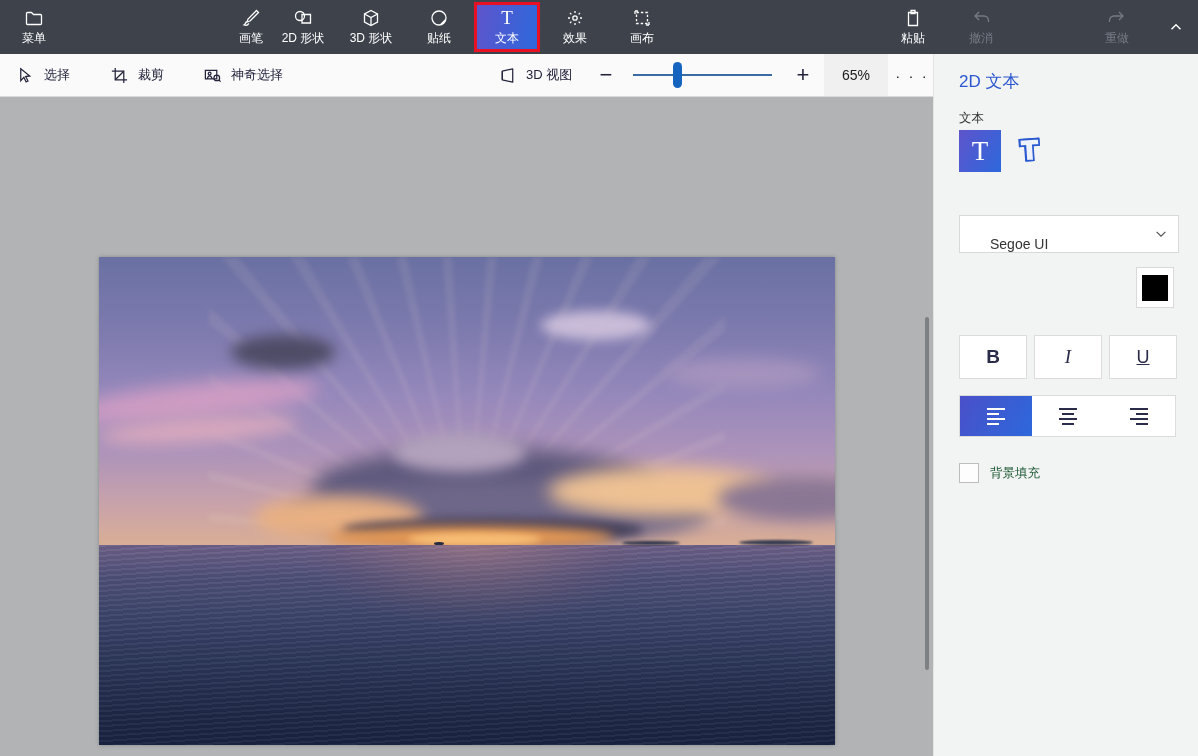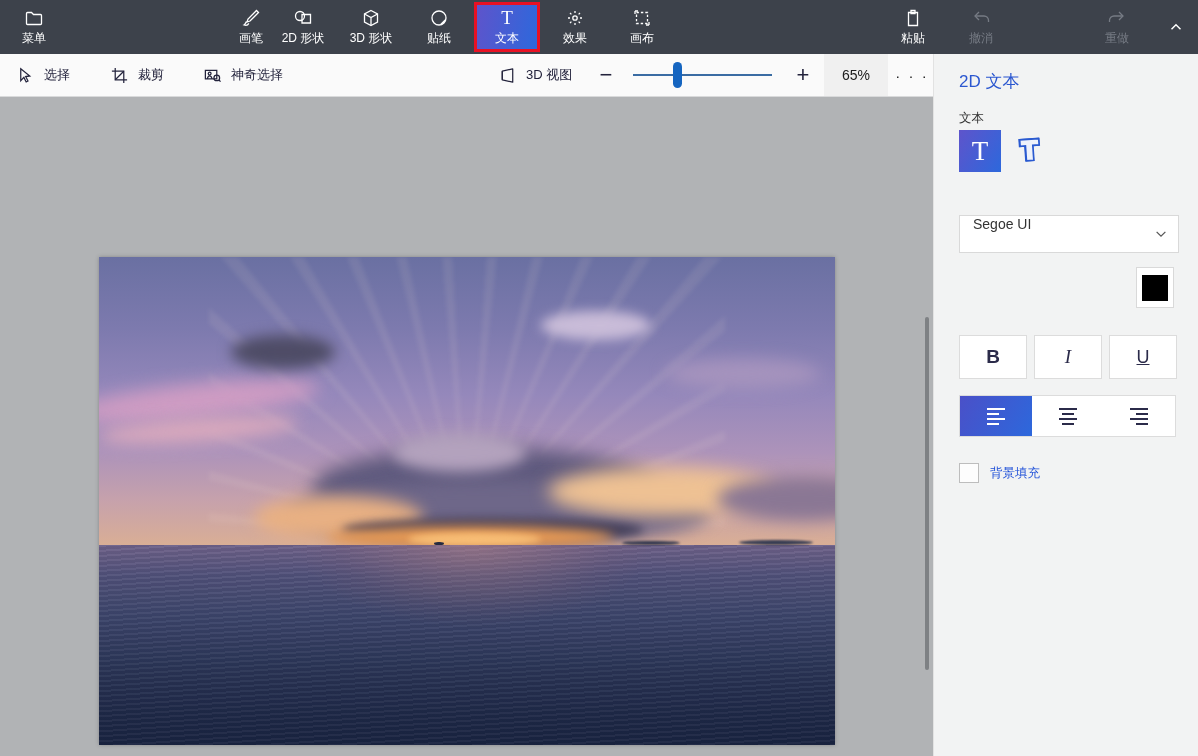--- a/index.html
+++ b/index.html
@@ -80,42 +80,42 @@
   .panel { position:absolute; left:933px; top:54px; width:265px; height:702px; background:#f2f3f3;
            border-left:1px solid #e2e2e2; z-index:20; }
   .panel-title { position:absolute; left:25px; top:16px; font-size:17px; color:#2b57d0; }
   .section-label { position:absolute; left:25px; top:56px; font-size:12.5px; color:#333; }
   .t2d-btn { position:absolute; left:25px; top:76px; width:42px; height:42px;
              background:linear-gradient(120deg,#5e54cb,#2d68dc); display:flex; align-items:center; justify-content:center;
              cursor:pointer; }
   .t2d-btn span { font-family:"Liberation Serif", serif; font-size:27px; color:#fff; }
   .t3d-btn { position:absolute; left:78px; top:79px; width:38px; height:38px; display:flex; align-items:center;
              justify-content:center; cursor:pointer; }
-  .dropdown { position:absolute; background:#fff; border:1px solid #d9d9d9; display:flex; align-items:flex-start;
-              font-size:14px; color:#333; cursor:pointer; padding-left:13px; }
+  .dropdown { position:absolute; background:#fff; border:1px solid #d9d9d9; display:flex; align-items:flex-end;
+              font-size:14px; color:#333; cursor:pointer; padding-left:30px; }
   .dd-font { left:25px; top:161px; width:220px; height:38px; }
   .dd-size { left:25px; top:214px; width:162px; height:39px; }
   .dropdown .chev { position:absolute; right:10px; top:50%; transform:translateY(-50%); }
   .dropdown .chev svg { width:14px; height:14px; stroke:#555; fill:none; stroke-width:1.4; display:block; }
   .color-btn { position:absolute; left:202px; top:213px; width:38px; height:41px; background:#fff;
                border:1px solid #d9d9d9; display:flex; align-items:center; justify-content:center; cursor:pointer; }
   .color-chip { width:26px; height:26px; background:#000; }
   .fmt-btn { position:absolute; top:281px; width:68px; height:44px; background:#fff; border:1px solid #dcdcdc;
              display:flex; align-items:center; justify-content:center; color:#2b2b4a; cursor:pointer; }
   .fmt-b { left:25px; font-size:19px; font-weight:bold; }
   .fmt-i { left:100px; font-size:19px; font-style:italic; font-family:"Liberation Serif", serif; }
   .fmt-u { left:175px; font-size:18px; text-decoration:underline; }
   .align-group { position:absolute; left:25px; top:341px; width:217px; height:42px; background:#fff;
                  border:1px solid #dcdcdc; display:flex; }
   .align-seg { flex:1; display:flex; align-items:center; justify-content:center; cursor:pointer; }
   .align-seg.selected { background:linear-gradient(120deg,#4a50c8,#2d68dc); }
   .align-seg svg { width:24px; height:20px; display:block; }
   .chk-row { position:absolute; left:25px; top:409px; display:flex; align-items:center; cursor:pointer; }
   .chk-box { width:20px; height:20px; background:#fdfdfd; border:1px solid #bdbdbd; }
-  .chk-lbl { font-size:12.5px; color:#1d4ed8; margin-left:11px; }
+  .chk-lbl { font-size:12.5px; color:#14532d; margin-left:11px; }
 </style>
 </head>
 <body>
 
 <div class="app">
 
   <div class="topbar">
     <div class="tb-menu">
       <svg viewBox="0 0 20 20">
           <path d="M2.5 5.5a1 1 0 0 1 1-1h4l2 2h7a1 1 0 0 1 1 1v8a1 1 0 0 1-1 1h-13a1 1 0 0 1-1-1z"></path>

